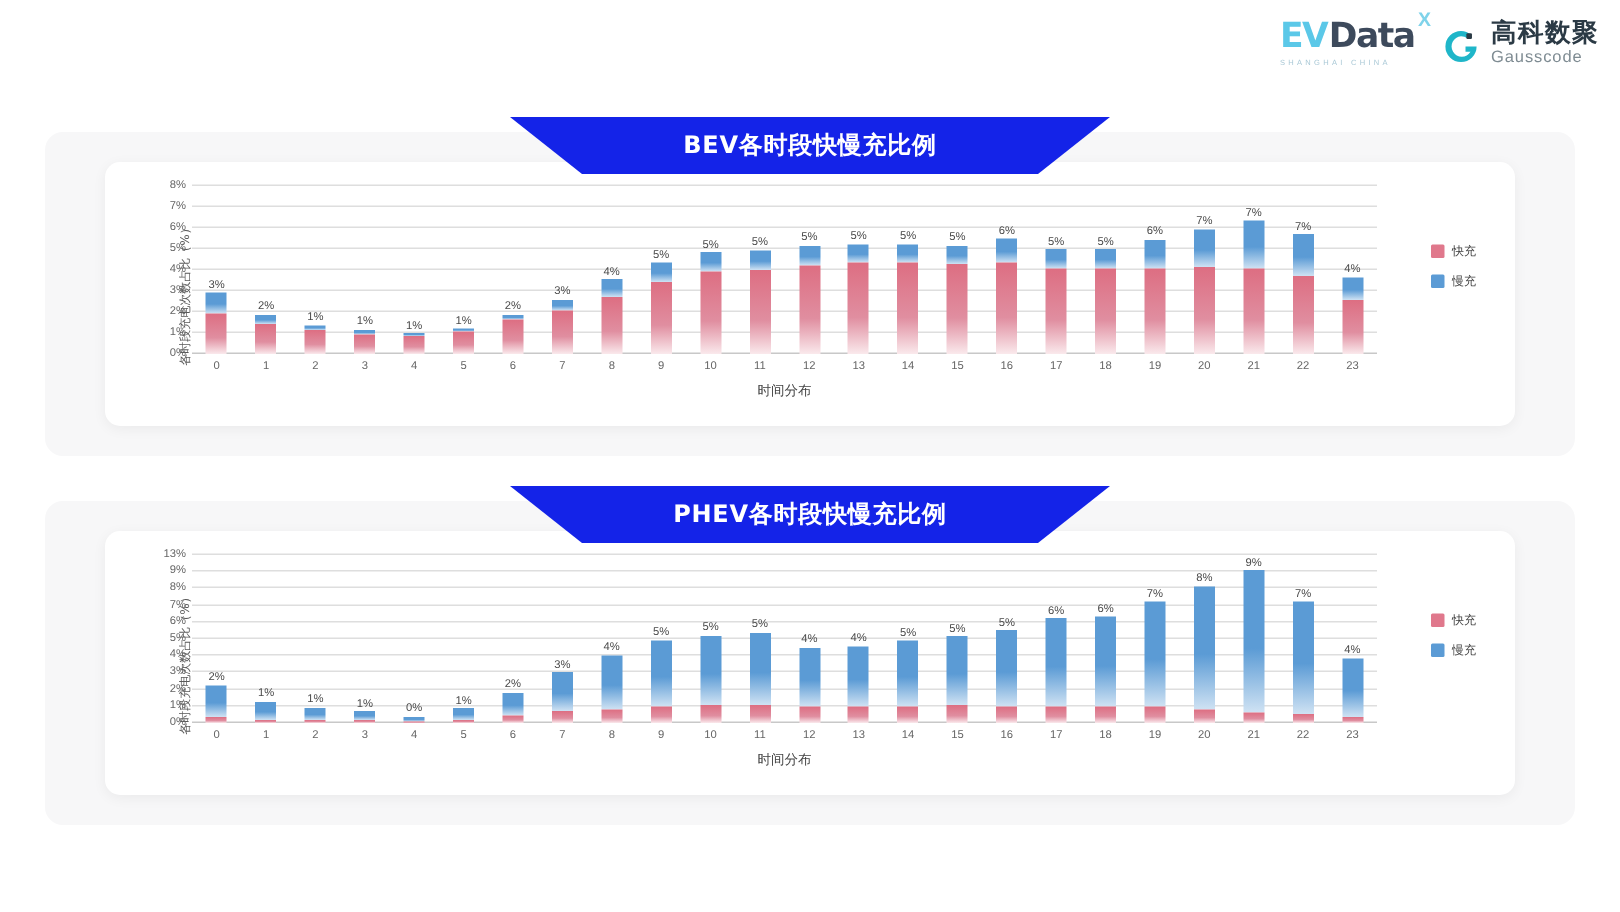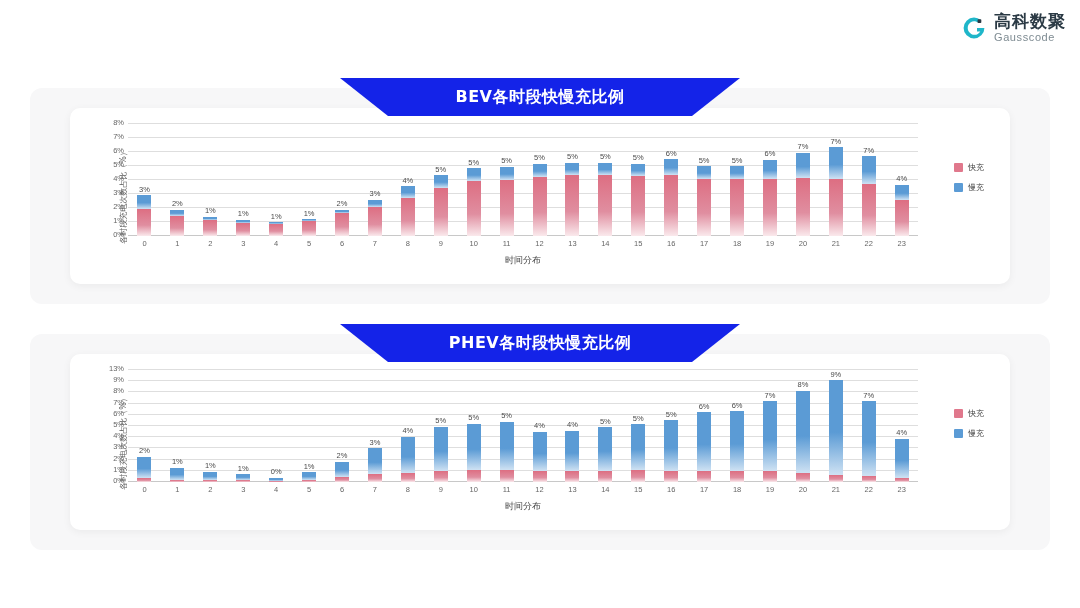--- a/index.html
+++ b/index.html
@@ -27,21 +27,21 @@
   }
   .ev-x{
     position:absolute;right:-11px;top:-7px;color:#7fd3ea;
     font-size:13px;font-weight:bold;line-height:1;
   }
   .ev-sub{
     font-size:5px;letter-spacing:2.2px;color:#a9c8d6;
     margin-top:3px;text-transform:uppercase;
   }
 
-  .gauss{display:flex;align-items:center;gap:7px;}
+  .gauss{display:flex;align-items:flex-end;gap:7px;}
   .gauss-mark{width:26px;height:26px;flex:0 0 26px;}
   .gauss-txt{display:flex;flex-direction:column;line-height:1;}
   .gauss-cn{
     font-size:17px;font-weight:bold;color:#2b3a45;letter-spacing:1px;
     font-family:"DejaVu Sans",sans-serif;
   }
   .gauss-en{font-size:11px;color:#7e8b92;letter-spacing:.6px;margin-top:2px;}
 
   
   .panel{
@@ -117,20 +117,28 @@
   .legend-row{display:flex;align-items:center;gap:5px;}
   .legend-swatch{width:9px;height:9px;border-radius:1px;}
   .legend-text{font-size:8px;color:#3f3f3f;font-family:"DejaVu Sans",sans-serif;}
 </style>
 </head>
 <body>
 
 <div class="header">
   <div class="logos">
 
+    <div class="evdata">
+      <div class="evdata-word">
+        <span class="ev-ev">EV</span>
+        <span class="ev-data">Data</span>
+        <span class="ev-x">X</span>
+      </div>
+      <div class="ev-sub">SHANGHAI CHINA</div>
+    </div>
 
     <div class="gauss">
       <span class="gauss-mark">
         <svg viewBox="0 0 32 32" width="26" height="26" aria-hidden="true">
           <path d="M16 3.2A12.8 12.8 0 1 0 28.8 16h-9.1v4.4h4.1A8.4 8.4 0 1 1 16 7.6c2.0 0 3.8.7 5.2 1.8l3.1-3.1A12.75 12.75 0 0 0 16 3.2z" fill="#1fb6c9"></path>
           <rect x="20.4" y="5.2" width="4.6" height="4.6" rx="1" fill="#2b3a45"></rect>
         </svg>
       </span>
       <span class="gauss-txt">
         <span class="gauss-cn">高科数聚</span>

